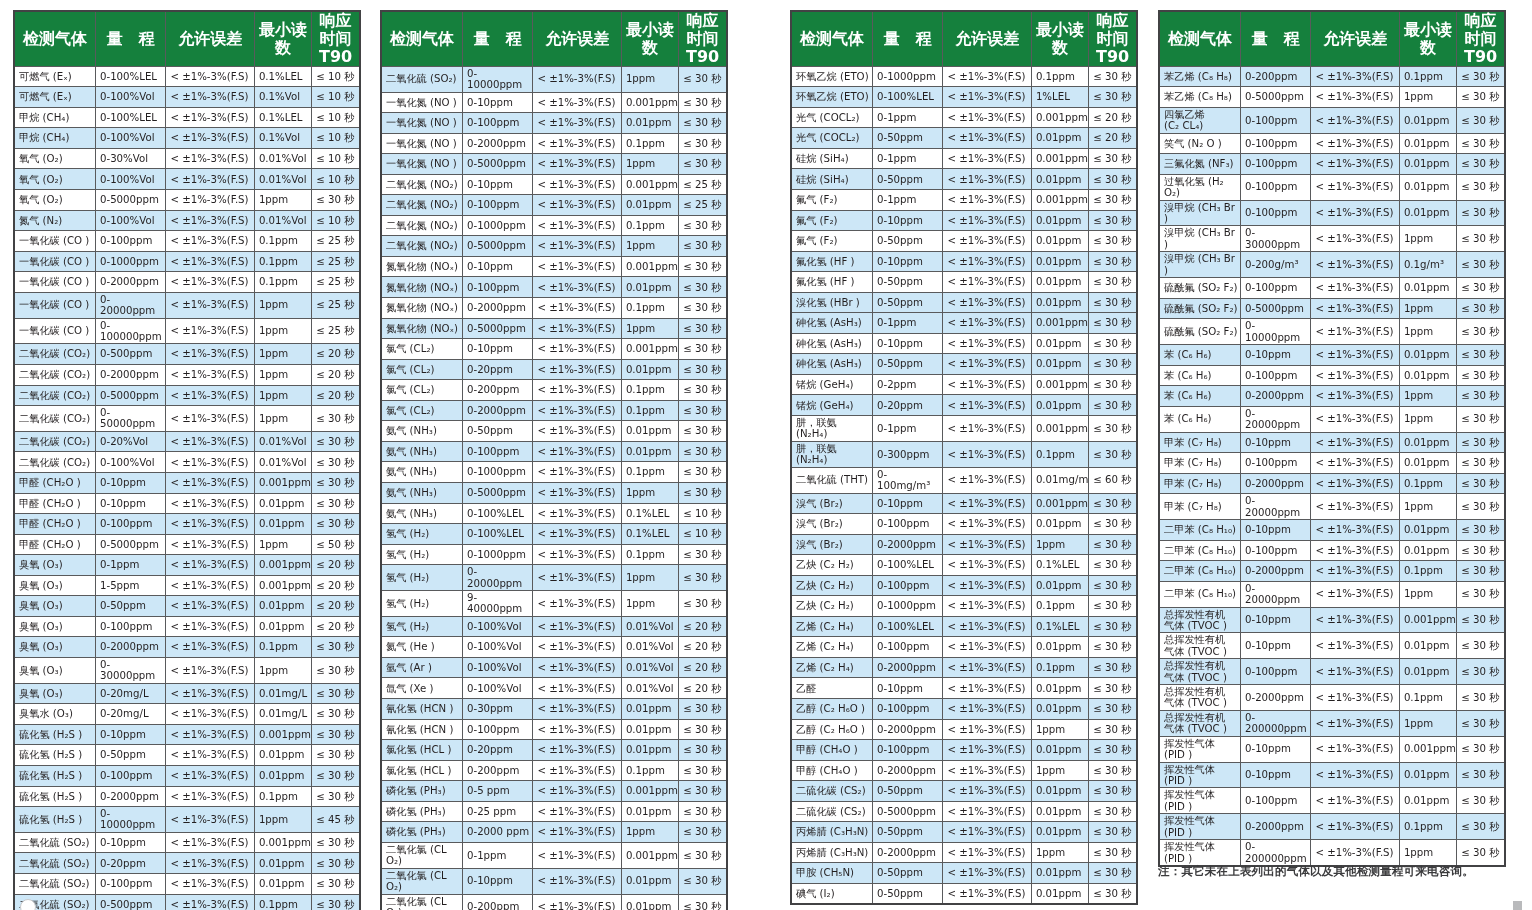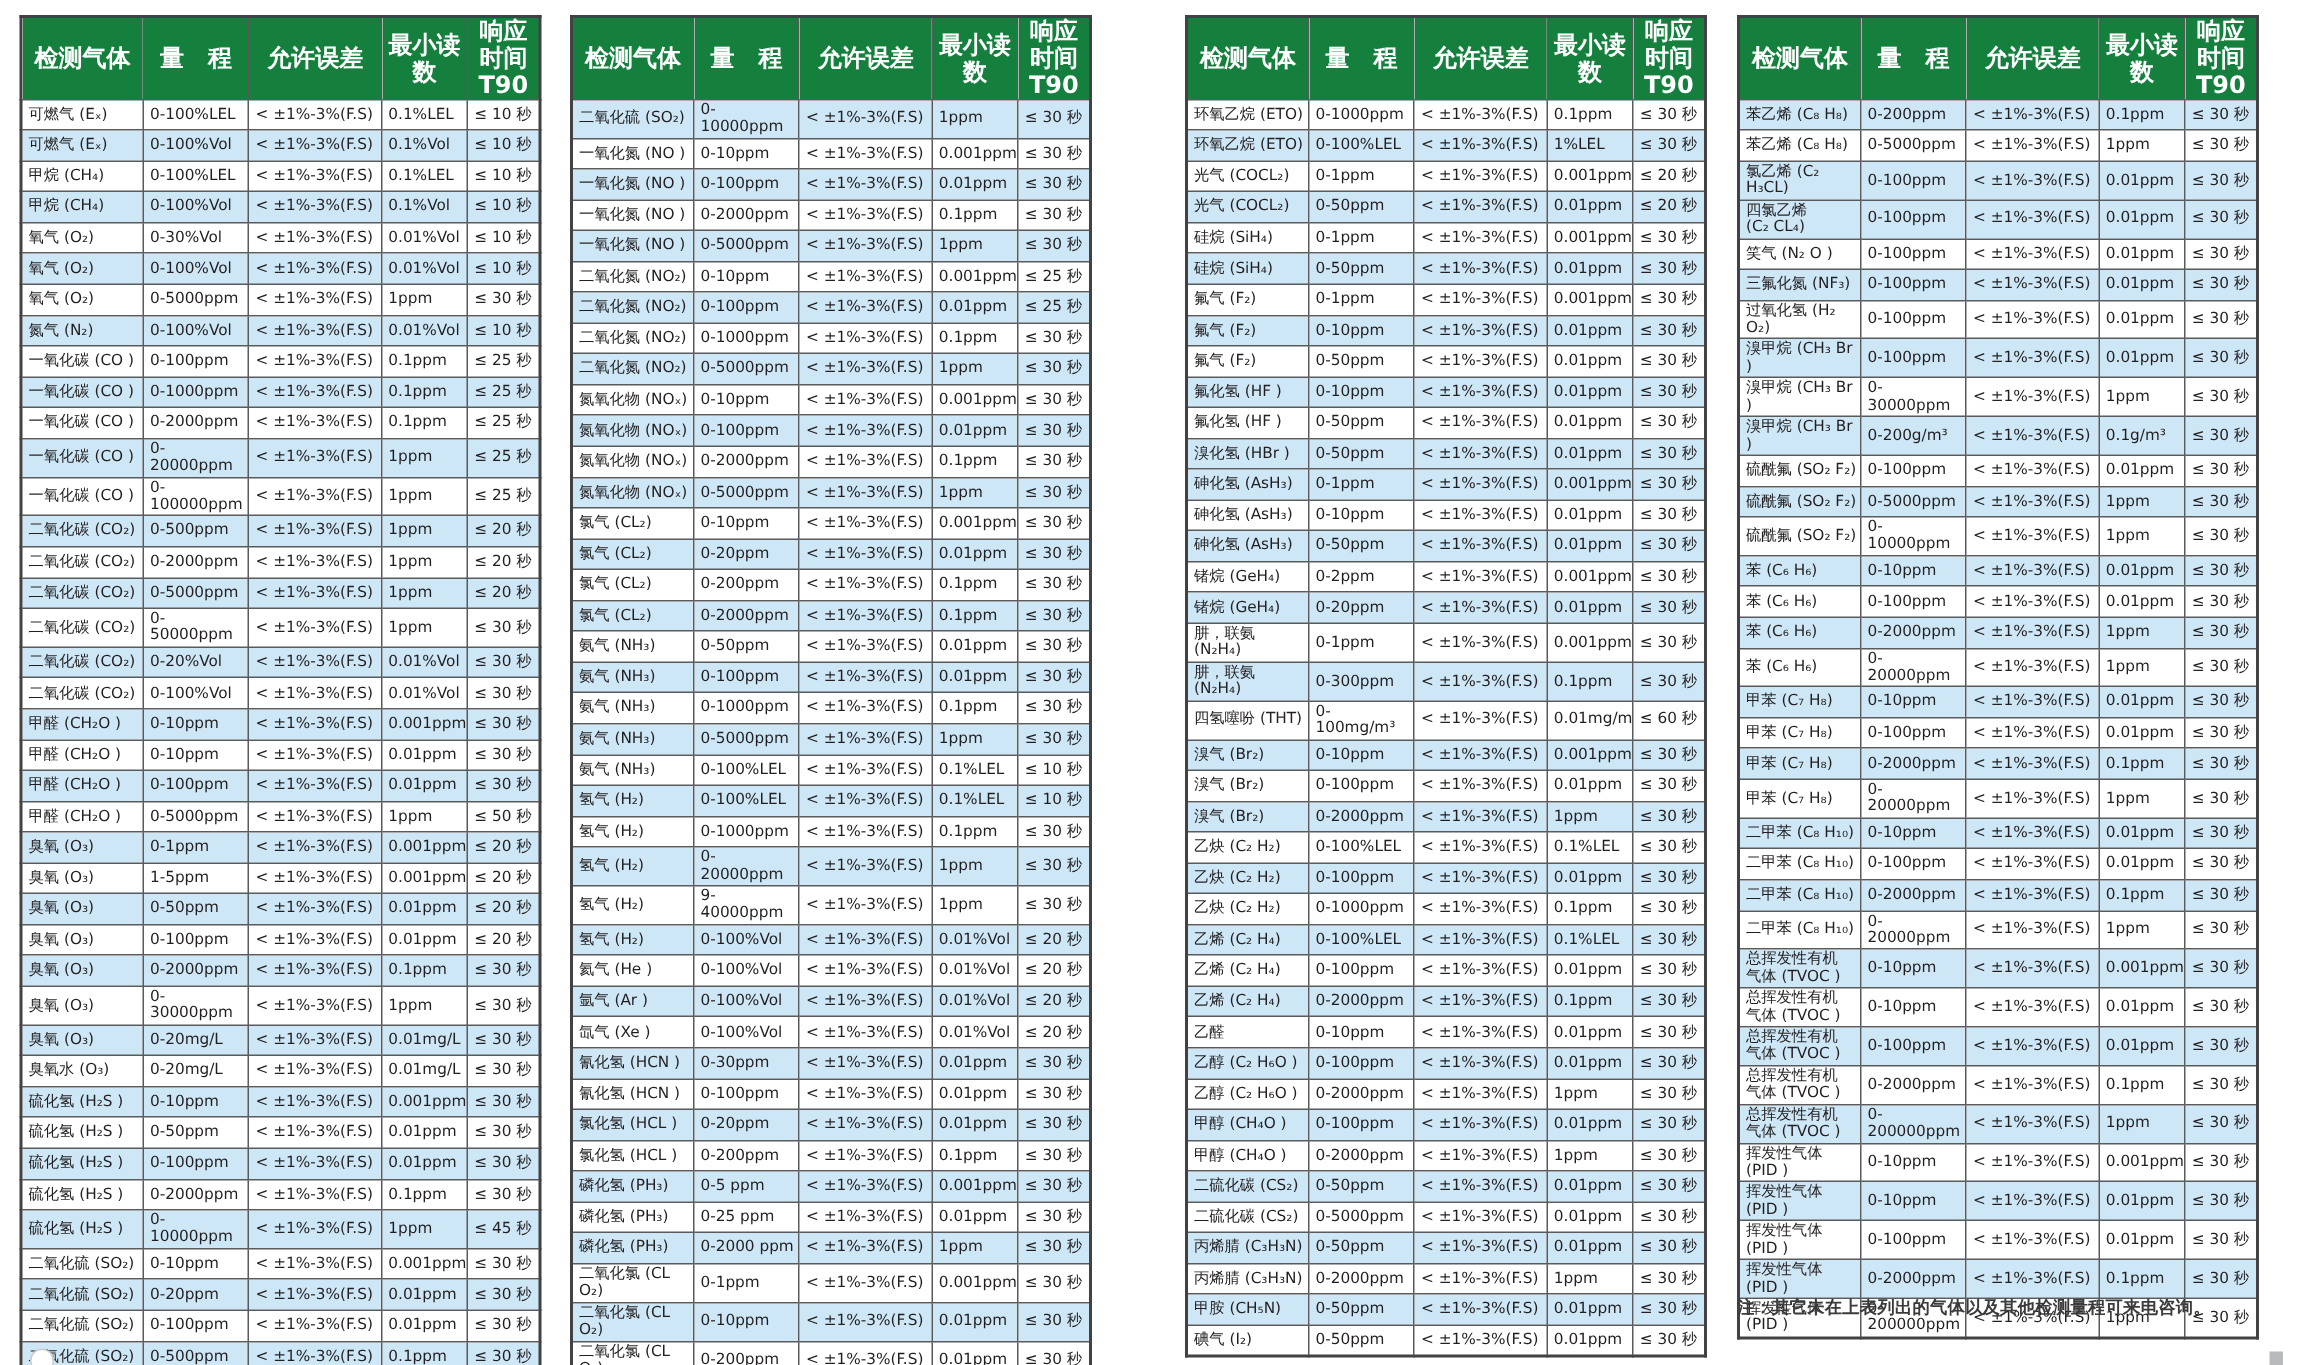--- a/index.html
+++ b/index.html
@@ -812,21 +812,21 @@
           <td>≤ 30 秒</td>
         </tr>
         <tr class="alt">
           <td>肼，联氨 (N₂H₄)</td>
           <td>0-300ppm</td>
           <td>&lt; ±1%-3%(F.S)</td>
           <td>0.1ppm</td>
           <td>≤ 30 秒</td>
         </tr>
         <tr>
-          <td>四氢噻吩 (THT)</td>
+          <td>二氧化硫 (THT)</td>
           <td>0-100mg/m³</td>
           <td>&lt; ±1%-3%(F.S)</td>
           <td>0.01mg/m³</td>
           <td>≤ 60 秒</td>
         </tr>
         <tr class="alt">
           <td>溴气 (Br₂)</td>
           <td>0-10ppm</td>
           <td>&lt; ±1%-3%(F.S)</td>
           <td>0.001ppm</td>
@@ -997,27 +997,20 @@
           <td>≤ 30 秒</td>
         </tr>
         <tr>
           <td>苯乙烯 (C₈ H₈)</td>
           <td>0-5000ppm</td>
           <td>&lt; ±1%-3%(F.S)</td>
           <td>1ppm</td>
           <td>≤ 30 秒</td>
         </tr>
         <tr class="alt">
-          <td>氯乙烯 (C₂ H₃CL)</td>
-          <td>0-100ppm</td>
-          <td>&lt; ±1%-3%(F.S)</td>
-          <td>0.01ppm</td>
-          <td>≤ 30 秒</td>
-        </tr>
-        <tr class="alt">
           <td>四氯乙烯
 (C₂ CL₄)</td>
           <td>0-100ppm</td>
           <td>&lt; ±1%-3%(F.S)</td>
           <td>0.01ppm</td>
           <td>≤ 30 秒</td>
         </tr>
         <tr>
           <td>笑气 (N₂ O )</td>
           <td>0-100ppm</td>

